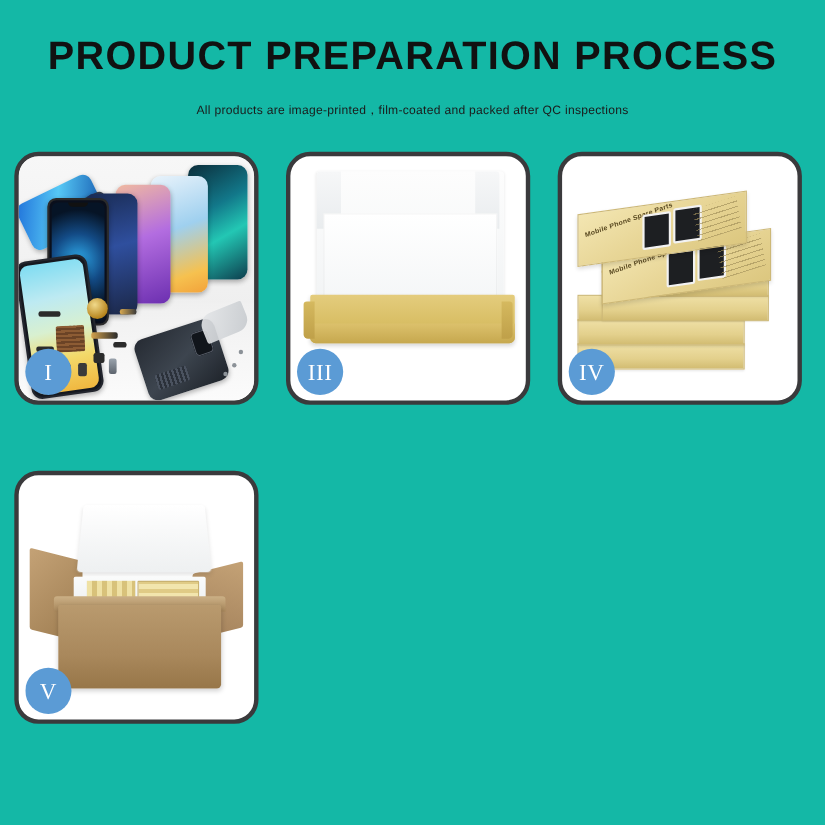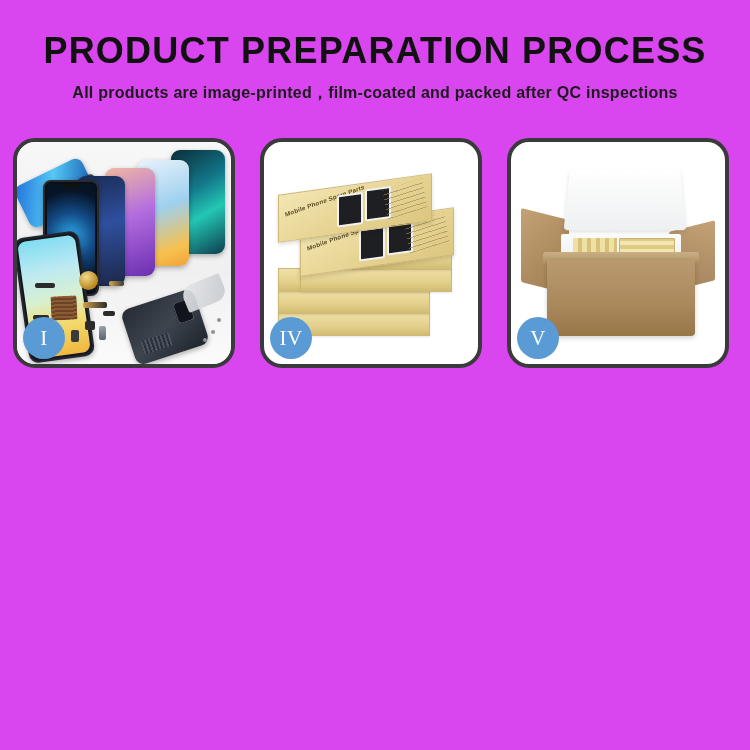--- a/index.html
+++ b/index.html
@@ -12,39 +12,39 @@
     width: 750px;
     height: 750px;
     font-family: "Liberation Sans", sans-serif;
     overflow: hidden;
     position: relative;
   }
   #page {
     width: 750px;
     height: 750px;
     position: relative;
-    background: #d946ef;
+    background: #14b8a6;
   }
 
   
   .header { text-align: center; padding-top: 33px; }
   .title {
     font-family: "Liberation Sans", sans-serif;
     font-size: 36px;
     font-weight: 700;
     letter-spacing: 1.2px;
     color: #111111;
     line-height: 1;
     white-space: nowrap;
   }
   .subtitle {
-    margin-top: 14px;
+    margin-top: 24px;
     font-family: "Liberation Sans", sans-serif;
-    font-size: 16px;
-    font-weight: 700;
+    font-size: 11px;
+    font-weight: 400;
     letter-spacing: .25px;
     color: #1b1b1b;
     white-space: nowrap;
   }
 
   
   .grid {
     position: absolute;
     top: 138px;
     left: 13px;
@@ -517,20 +517,34 @@
         <div class="part flexcab f10"></div>
         <div class="part scr s1"></div>
         <div class="part scr s2"></div>
         <div class="part scr s3"></div>
         <div class="tweez"></div>
       </div>
       <div class="badge">I</div>
     </div>
 
 
+    <div class="panel p3">
+      <div class="stage">
+        <div class="lid"></div>
+        <div class="lidflapL"></div>
+        <div class="lidflapR"></div>
+        <div class="foam"></div>
+        <div class="bubbleins"></div>
+        <div class="traywall"></div>
+        <div class="trayfront"></div>
+        <div class="trayleftear"></div>
+        <div class="trayrightear"></div>
+      </div>
+      <div class="badge">III</div>
+    </div>
 
     <div class="panel p4">
       <div class="stage">
         <div class="stackbox sb3"></div>
         <div class="stackbox sb2"></div>
         <div class="stackbox sb1"></div>
         <div class="stackbox sb6"></div>
         <div class="stackbox sb4"></div>
         <div class="stackbox sb5"></div>
 

